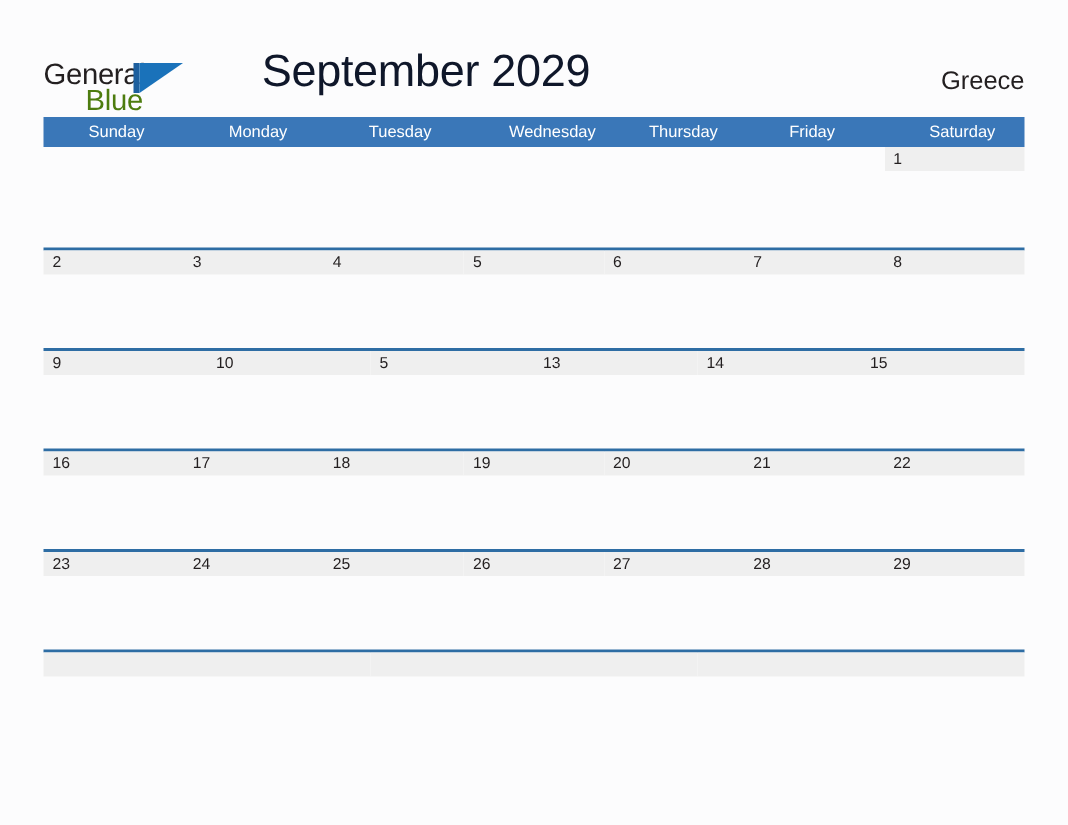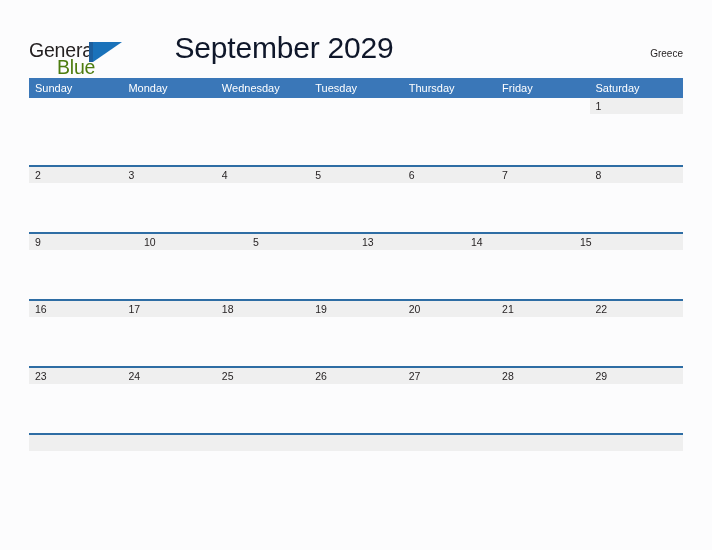--- a/index.html
+++ b/index.html
@@ -92,21 +92,21 @@
     color: #0f172a;
     letter-spacing: -0.2px;
     font-weight: normal;
     line-height: 36px;
   }
 
   .country {
     position: absolute;
     right: 29px;
     top: 46px;
-    font-size: 10px;
+    font-size: 17px;
     color: #231f20;
     line-height: 16px;
     white-space: nowrap;
   }
 
   
   .calendar {
     position: absolute;
     left: 29px;
     top: 78px;
@@ -121,20 +121,21 @@
   }
   .weekday {
     flex: 1 1 0;
     color: #ffffff;
     font-size: 11px;
     line-height: 20px;
     padding-left: 6px;
     box-sizing: border-box;
     white-space: nowrap;
     overflow: hidden;
+    margin-left: 24px;
   }
 
   .week-row {
     display: flex;
     width: 654px;
     height: 67px;
     border-top: 2px solid #2e6da4;
     box-sizing: border-box;
   }
   .week-row.first {
@@ -186,22 +187,22 @@
     <div class="cal-title">September 2029</div>
 
     <div class="country">Greece</div>
   </div>
 
   <div class="calendar">
 
     <div class="weekdays">
       <div class="weekday">Sunday</div>
       <div class="weekday">Monday</div>
+      <div class="weekday">Tuesday</div>
       <div class="weekday">Wednesday</div>
-      <div class="weekday">Tuesday</div>
       <div class="weekday">Thursday</div>
       <div class="weekday">Friday</div>
       <div class="weekday">Saturday</div>
     </div>
 
     <div class="week-row first">
       <div class="day-cell blank">
           <div class="day-band"></div>
           <span class="day-num"></span>
         </div>

